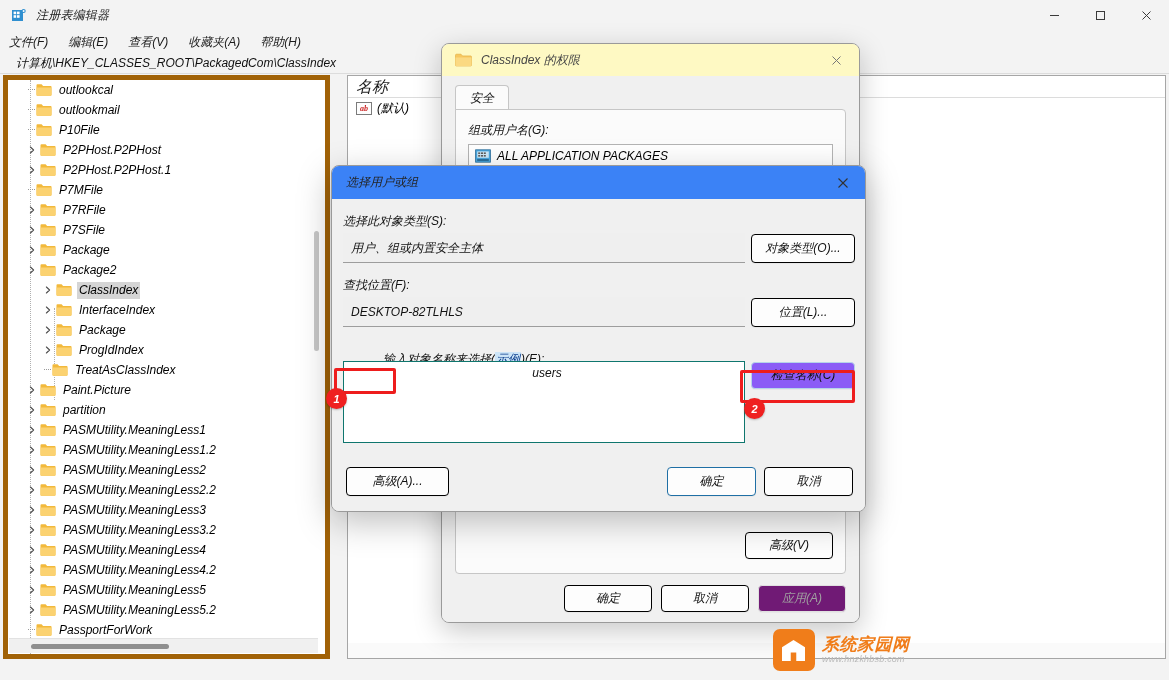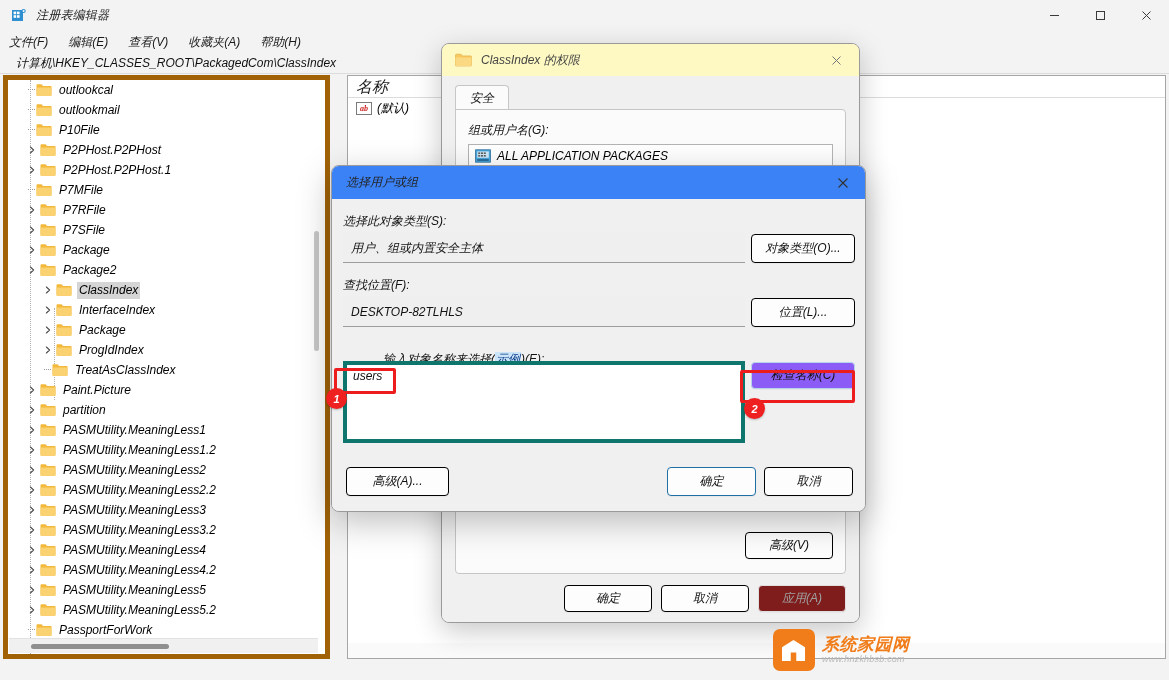--- a/index.html
+++ b/index.html
@@ -199,21 +199,21 @@
 
   
   .btn {
     min-width:88px; height:27px; padding:0 12px;
     background:#fdfdfd; border:1px solid #000000; border-radius:4px;
     font-size:12px; color:#111; display:inline-flex; align-items:center;
     justify-content:center; white-space:nowrap;
     box-shadow:0 1px 0 rgba(0,0,0,.035);
   }
   .btn.primary { border-color:#1f6fa5; background:#fdfdfd; }
-  .btn.disabled { color:#a0a0a0; background:#7f1d1d; border-color:#e0e0e0; }
+  .btn.disabled { color:#a0a0a0; background:#701a75; border-color:#e0e0e0; }
   .btn.hover-blue { background:#8b5cf6; border-color:#b6d4ea; }
 
   
   .sel-dialog {
     position:absolute; left:331px; top:165px; width:535px; height:347px;
     background:#f0f0f0; border:1px solid #9a9a9a; border-radius:8px;
     box-shadow:0 10px 34px rgba(0,0,0,.26); overflow:hidden;
   }
   .sel-titlebar {
     height:33px; display:flex; align-items:center; position:relative;
@@ -224,22 +224,22 @@
     position:absolute; right:0; top:0; width:45px; height:33px;
     display:flex; align-items:center; justify-content:center; color:#333; font-size:13px;
   }
   .sel-body { position:absolute; left:0; top:33px; right:0; bottom:0; background:#f0f0f0; }
   .sel-field-label { font-size:12px; color:#111; }
   .flat-input {
     background:#efefef; border:none; border-bottom:1px solid #9d9d9d;
     height:30px; line-height:30px; padding-left:8px; font-size:12px; color:#111;
   }
   .big-input {
-    background:#ffffff; border:4px solid #0f766e;
-    padding:4px 0 0 6px; font-size:12px; color:#111;
+    background:#ffffff; border:1px solid #0f766e;
+    padding:4px 0 0 6px; font-size:12px; color:#111;text-align:center;
   }
   .big-input .val { display:inline-block; line-height:15px; }
   .sel-footer {
     position:absolute; left:0; right:0; bottom:0; height:56px;
   }
   .link-example {
     color:#0b3d8c; background:#cce4f7; text-decoration:underline;
     padding:0 1px;
   }
 

